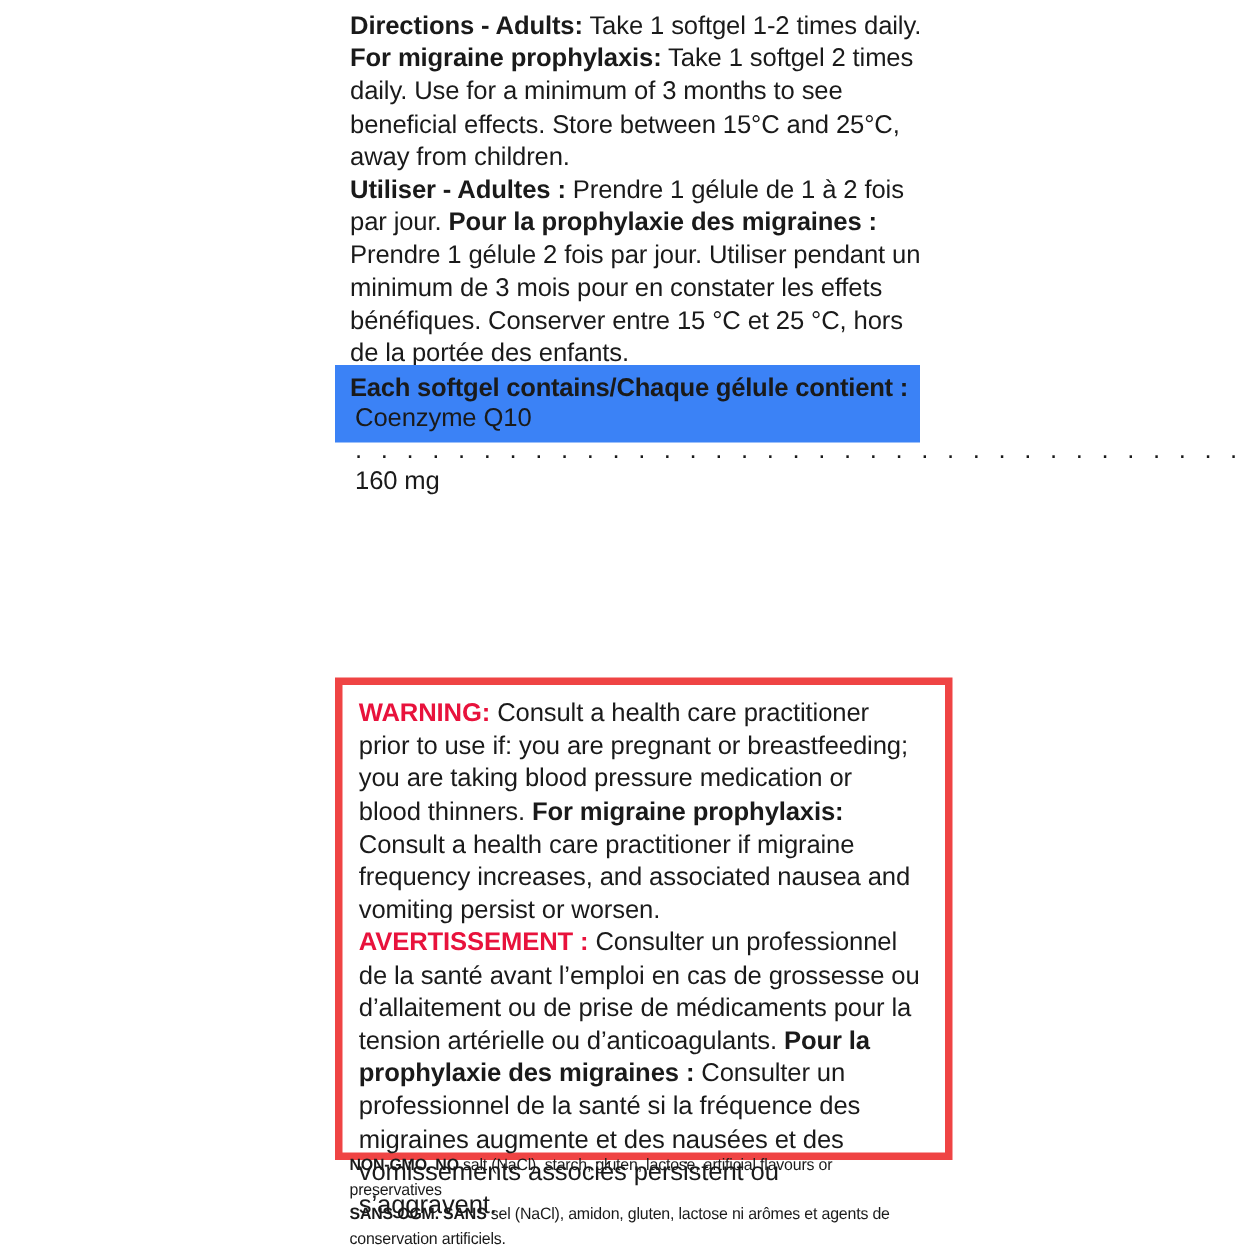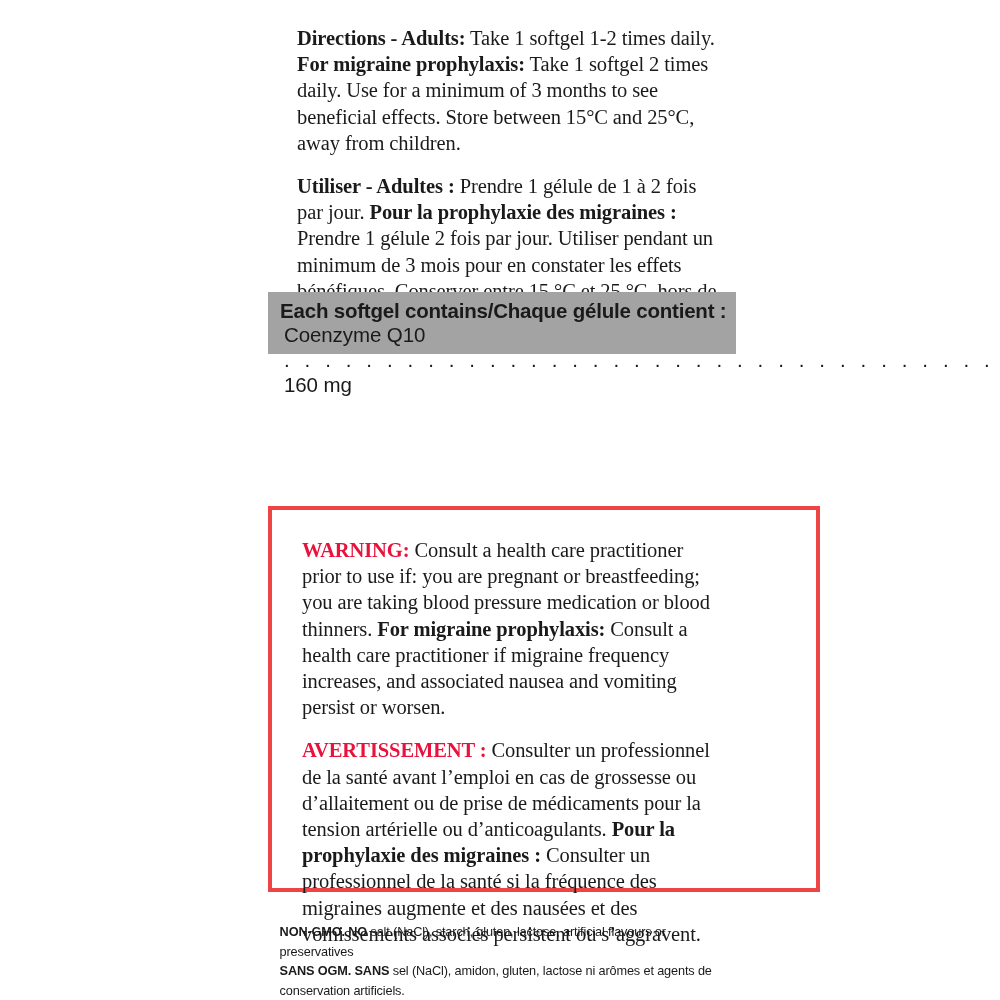--- a/index.html
+++ b/index.html
@@ -21,45 +21,44 @@
     top: 0;
     width: 472px;
     height: 1000px;
   }
 
   .para {
     font-size: 20.5px;
     line-height: 26.2px;
     letter-spacing: -0.1px;
     color: #1a1a1a;
-    margin: 17px;
+    margin: 0;
     padding: 0 0 0 12px;
     text-align: left;
-    font-family: Liberation Serif, serif;
   }
   .para b {
     font-weight: bold;
   }
 
   
   #directions-block {
     position: absolute;
     left: 0;
     top: 8px;
     width: 472px;
   }
 
   
   #ingredient-panel {
     position: absolute;
     left: 0;
     top: 292px;
     width: 468px;
     height: 62px;
-    background: #a3a3a3;
+    background: #3b82f6;
   }
   #ingredient-panel .ing-title {
     position: absolute;
     left: 12px;
     top: 6px;
     font-size: 20.5px;
     line-height: 25px;
     font-weight: bold;
     letter-spacing: -0.2px;
     white-space: nowrap;
@@ -94,24 +93,24 @@
     position: absolute;
     left: 0;
     top: 366px;
     width: 472px;
   }
 
   
   #warning-box {
     position: absolute;
     left: 0;
-    top: 506px;
-    width: 552px;
+    top: 542px;
+    width: 494px;
     height: 386px;
-    border: 4px solid #ef4444;
+    border: 6px solid #ef4444;
     box-sizing: border-box;
   }
   #warning-box .para {
     padding-left: 13px;
     padding-right: 6px;
   }
   #warning-inner {
     position: absolute;
     left: 0;
     top: 10px;

